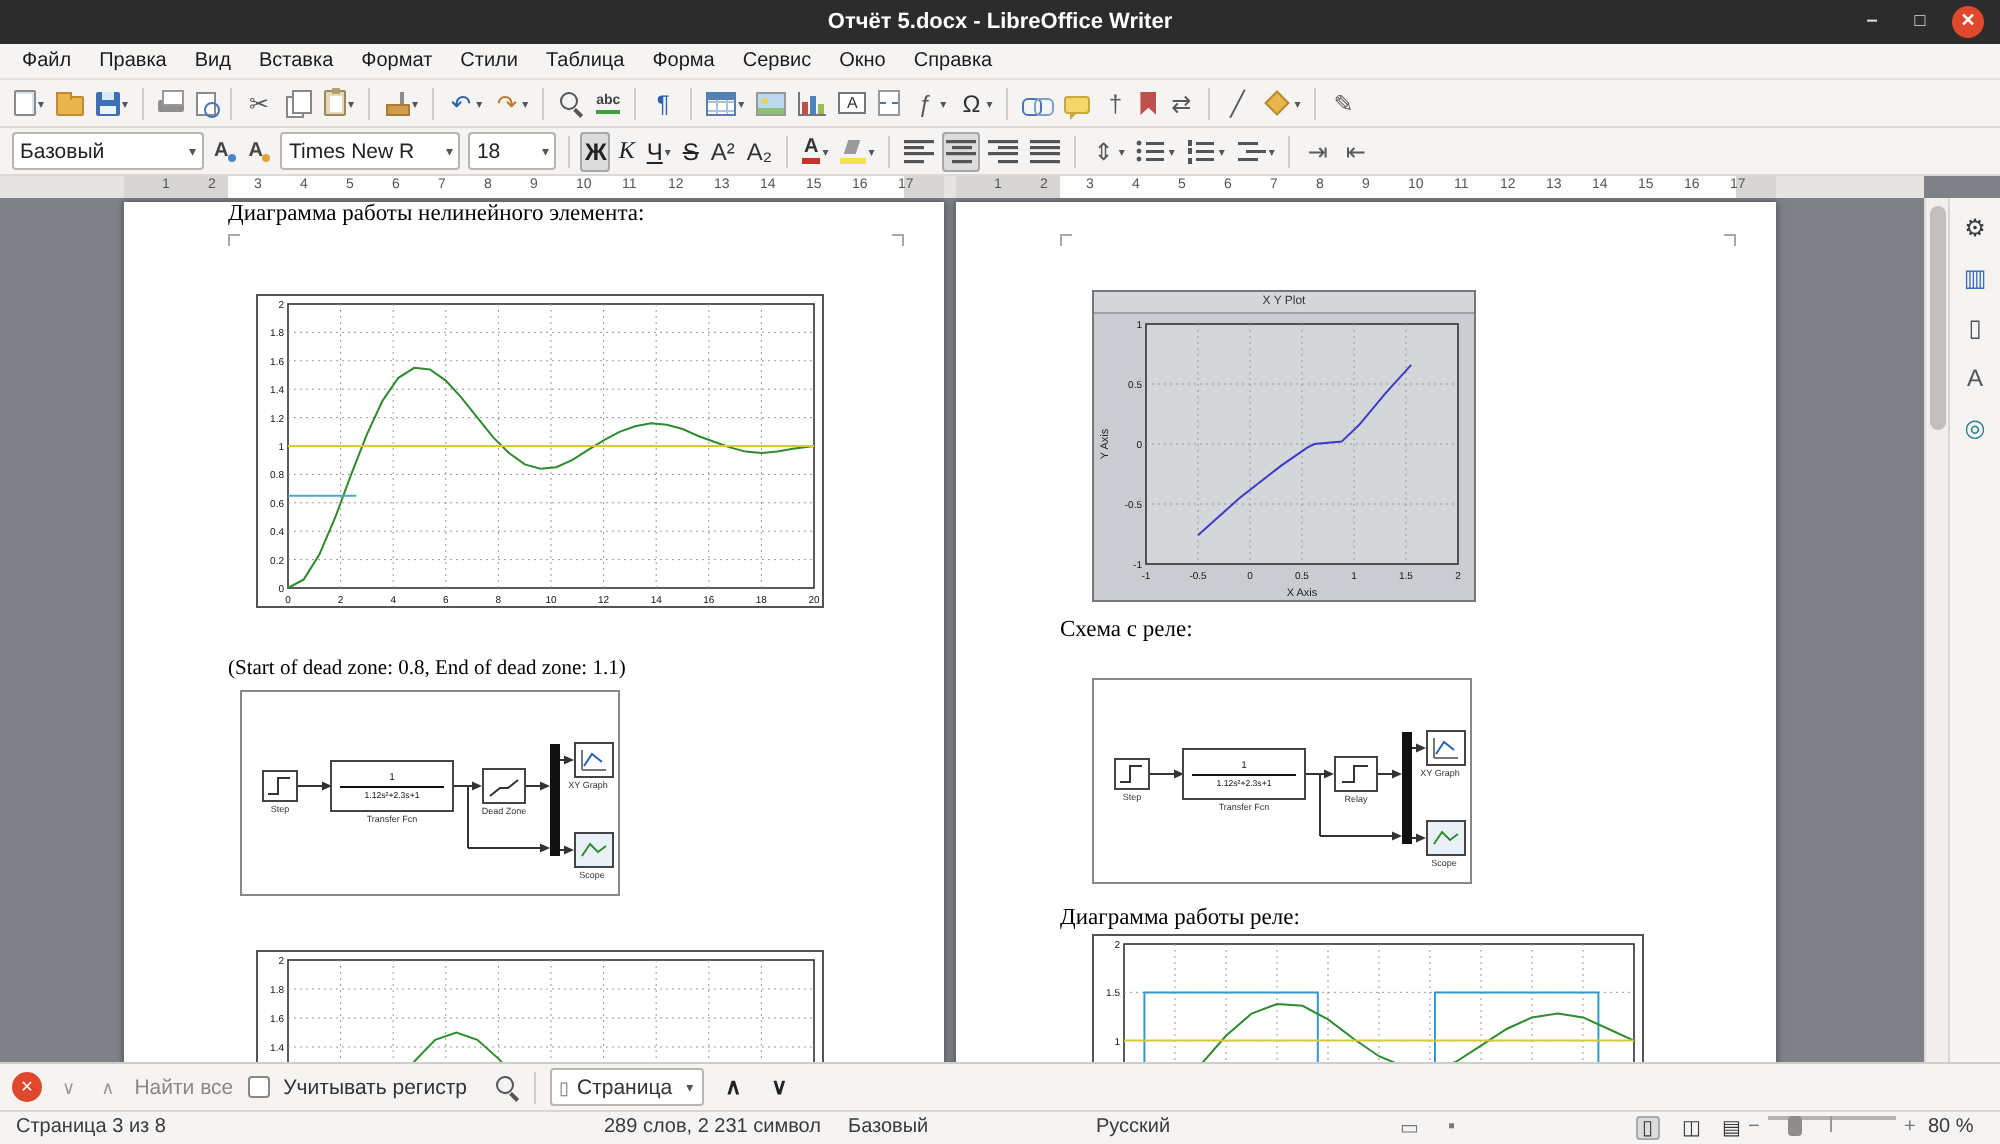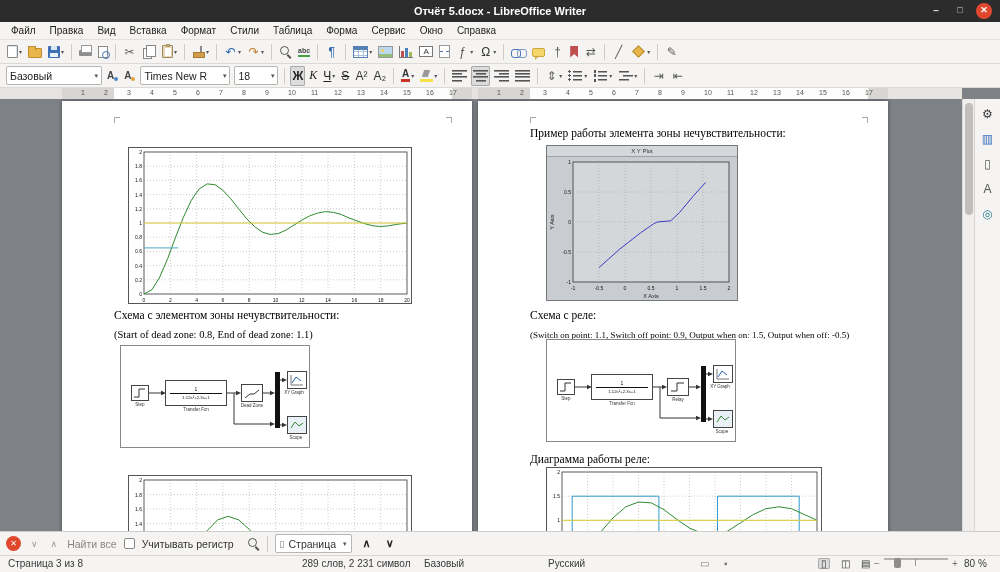--- a/index.html
+++ b/index.html
@@ -422,20 +422,21 @@
       <span class="ruler-num" style="left: 364px;">16</span>
       <span class="ruler-num" style="left: 387px;">17</span>
     </div>
 </div>
 
 <div class="docarea">
 
   <div class="page" style="left:62px">
     <span class="corner corner-l" style="left:52px;top:16px"></span>
     <span class="corner corner-r" style="left:384px;top:16px"></span>
+    <div class="cap" style="top:0px">Диаграмма работы нелинейного элемента:</div>
 
     <svg class="docchart" style="left:66px;top:46px;border:1px solid #555" width="284" height="157">
         <rect x="15" y="4" width="263" height="142" fill="#ffffff" stroke="#333" stroke-width="0.8"></rect>
         <text x="15" y="153.5" font-size="5" text-anchor="middle" fill="#111" font-family="Liberation Sans,sans-serif">0</text>
         <line x1="41.3" y1="4" x2="41.3" y2="146" stroke="#999" stroke-width="0.5" stroke-dasharray="1,2"></line>
         <text x="41.3" y="153.5" font-size="5" text-anchor="middle" fill="#111" font-family="Liberation Sans,sans-serif">2</text>
         <line x1="67.6" y1="4" x2="67.6" y2="146" stroke="#999" stroke-width="0.5" stroke-dasharray="1,2"></line>
         <text x="67.6" y="153.5" font-size="5" text-anchor="middle" fill="#111" font-family="Liberation Sans,sans-serif">4</text>
         <line x1="93.89999999999999" y1="4" x2="93.89999999999999" y2="146" stroke="#999" stroke-width="0.5" stroke-dasharray="1,2"></line>
         <text x="93.89999999999999" y="153.5" font-size="5" text-anchor="middle" fill="#111" font-family="Liberation Sans,sans-serif">6</text>
@@ -470,21 +471,20 @@
         <line x1="15" y1="117.6" x2="278" y2="117.6" stroke="#999" stroke-width="0.5" stroke-dasharray="1,2"></line>
         <text x="13" y="119.6" font-size="5" text-anchor="end" fill="#111" font-family="Liberation Sans,sans-serif">0.4</text>
         <line x1="15" y1="131.8" x2="278" y2="131.8" stroke="#999" stroke-width="0.5" stroke-dasharray="1,2"></line>
         <text x="13" y="133.8" font-size="5" text-anchor="end" fill="#111" font-family="Liberation Sans,sans-serif">0.2</text>
         <text x="13" y="148" font-size="5" text-anchor="end" fill="#111" font-family="Liberation Sans,sans-serif">0</text>
         <polyline points="15.0,146.0 22.9,141.7 30.8,129.0 38.7,110.5 46.6,89.2 54.4,69.3 62.3,52.3 70.2,40.9 78.1,35.9 86.0,36.7 93.9,42.3 101.8,50.9 109.7,60.8 117.6,70.7 125.5,78.5 133.4,84.2 141.2,86.4 149.1,85.6 157.0,82.1 164.9,77.1 172.8,72.2 180.7,67.9 188.6,65.1 196.5,63.6 204.4,64.4 212.3,66.5 220.1,70.0 228.0,72.9 235.9,75.7 243.8,77.8 251.7,78.5 259.6,77.8 267.5,76.4 278.0,75.0" fill="none" stroke="#2e8b2e" stroke-width="1"></polyline>
         <polyline points="15.0,75.0 278.0,75.0" fill="none" stroke="#d8c832" stroke-width="1"></polyline>
         <polyline points="15.0,99.9 49.2,99.9" fill="none" stroke="#4aa8c8" stroke-width="1"></polyline>
       </svg>
 
-    <div class="cap" style="top:208px">Схема с элементом зоны нечувствительности:</div>
     <div class="cap cap-small" style="top:228px">(Start of dead zone: 0.8, End of dead zone: 1.1)</div>
 
     <div class="diagram" style="left:58px;top:244px;width:190px;height:103px">
       <svg class="wires" width="190" height="103">
         <line x1="28" y1="47" x2="41" y2="47"></line>
           <polygon points="45,47 40,44.8 40,49.2"></polygon>
         <line x1="106" y1="47" x2="116" y2="47"></line>
           <polygon points="120,47 115,44.8 115,49.2"></polygon>
         <line x1="113" y1="47" x2="113" y2="78"></line>
           <line x1="113" y1="78" x2="150" y2="78"></line>
@@ -574,21 +574,20 @@
         <text x="13" y="136.5" font-size="5" text-anchor="end" fill="#111" font-family="Liberation Sans,sans-serif">0.2</text>
         <text x="13" y="151" font-size="5" text-anchor="end" fill="#111" font-family="Liberation Sans,sans-serif">0</text>
         <polyline points="15.0,149.0 25.5,145.4 36.0,134.5 46.6,116.4 57.1,94.6 67.6,72.9 78.1,54.8 88.6,43.9 99.2,40.3 109.7,43.9 120.2,53.3 130.7,64.9 141.2,76.5 151.8,85.2 162.3,91.0 172.8,92.5 183.3,89.6 193.8,83.8 204.4,77.2 214.9,71.4 225.4,67.8 235.9,67.1 246.4,68.5 257.0,71.4 267.5,75.0 278.0,77.2" fill="none" stroke="#2e8b2e" stroke-width="1"></polyline>
         <polyline points="15.0,76.5 278.0,76.5" fill="none" stroke="#d8c832" stroke-width="1"></polyline>
       </svg>
   </div>
 
   <div class="page" style="left:478px">
     <span class="corner corner-l" style="left:52px;top:16px"></span>
     <span class="corner corner-r" style="left:384px;top:16px"></span>
-    <div class="cap" style="top:26px">Пример работы элемента зоны нечувствительности:</div>
 
     <div class="xyplot" style="left:68px;top:44px;width:192px;height:156px">
       <div class="xyplot-title">X Y Plot</div>
       <svg width="190" height="143">
           <rect x="26" y="5" width="156" height="120" fill="#d3d7da" stroke="#333" stroke-width="0.8"></rect>
           <text x="26" y="132.5" font-size="5" text-anchor="middle" fill="#111" font-family="Liberation Sans,sans-serif">-1</text>
           <line x1="52" y1="5" x2="52" y2="125" stroke="#999" stroke-width="0.5" stroke-dasharray="1,2"></line>
           <text x="52" y="132.5" font-size="5" text-anchor="middle" fill="#111" font-family="Liberation Sans,sans-serif">-0.5</text>
           <line x1="78" y1="5" x2="78" y2="125" stroke="#999" stroke-width="0.5" stroke-dasharray="1,2"></line>
           <text x="78" y="132.5" font-size="5" text-anchor="middle" fill="#111" font-family="Liberation Sans,sans-serif">0</text>
@@ -607,21 +606,20 @@
           <line x1="26" y1="95" x2="182" y2="95" stroke="#999" stroke-width="0.5" stroke-dasharray="1,2"></line>
           <text x="24" y="97" font-size="5" text-anchor="end" fill="#111" font-family="Liberation Sans,sans-serif">-0.5</text>
           <text x="24" y="127" font-size="5" text-anchor="end" fill="#111" font-family="Liberation Sans,sans-serif">-1</text>
           <polyline points="52.0,110.6 72.8,92.0 93.6,75.8 106.6,66.8 110.2,65.0 123.8,63.8 132.6,55.4 145.6,39.8 158.6,25.4" fill="none" stroke="#3b3bc8" stroke-width="1"></polyline>
           <text x="104" y="141" font-size="5.5" text-anchor="middle" fill="#222" font-family="Liberation Sans,sans-serif">X Axis</text>
           <text x="7" y="65" font-size="5.5" text-anchor="middle" fill="#222" transform="rotate(-90 7 65)" font-family="Liberation Sans,sans-serif">Y Axis</text>
         </svg>
     </div>
 
     <div class="cap" style="top:208px">Схема с реле:</div>
-    <div class="cap cap-tiny" style="top:229px">(Switch on point: 1.1, Switch off point: 0.9, Output when on: 1.5, Output when off: -0.5)</div>
 
     <div class="diagram" style="left:68px;top:238px;width:190px;height:103px">
       <svg class="wires" width="190" height="103">
         <line x1="28" y1="47" x2="41" y2="47"></line>
           <polygon points="45,47 40,44.8 40,49.2"></polygon>
         <line x1="106" y1="47" x2="116" y2="47"></line>
           <polygon points="120,47 115,44.8 115,49.2"></polygon>
         <line x1="113" y1="47" x2="113" y2="78"></line>
           <line x1="113" y1="78" x2="150" y2="78"></line>
           <polygon points="154,78 149,75.8 149,80.2"></polygon>

